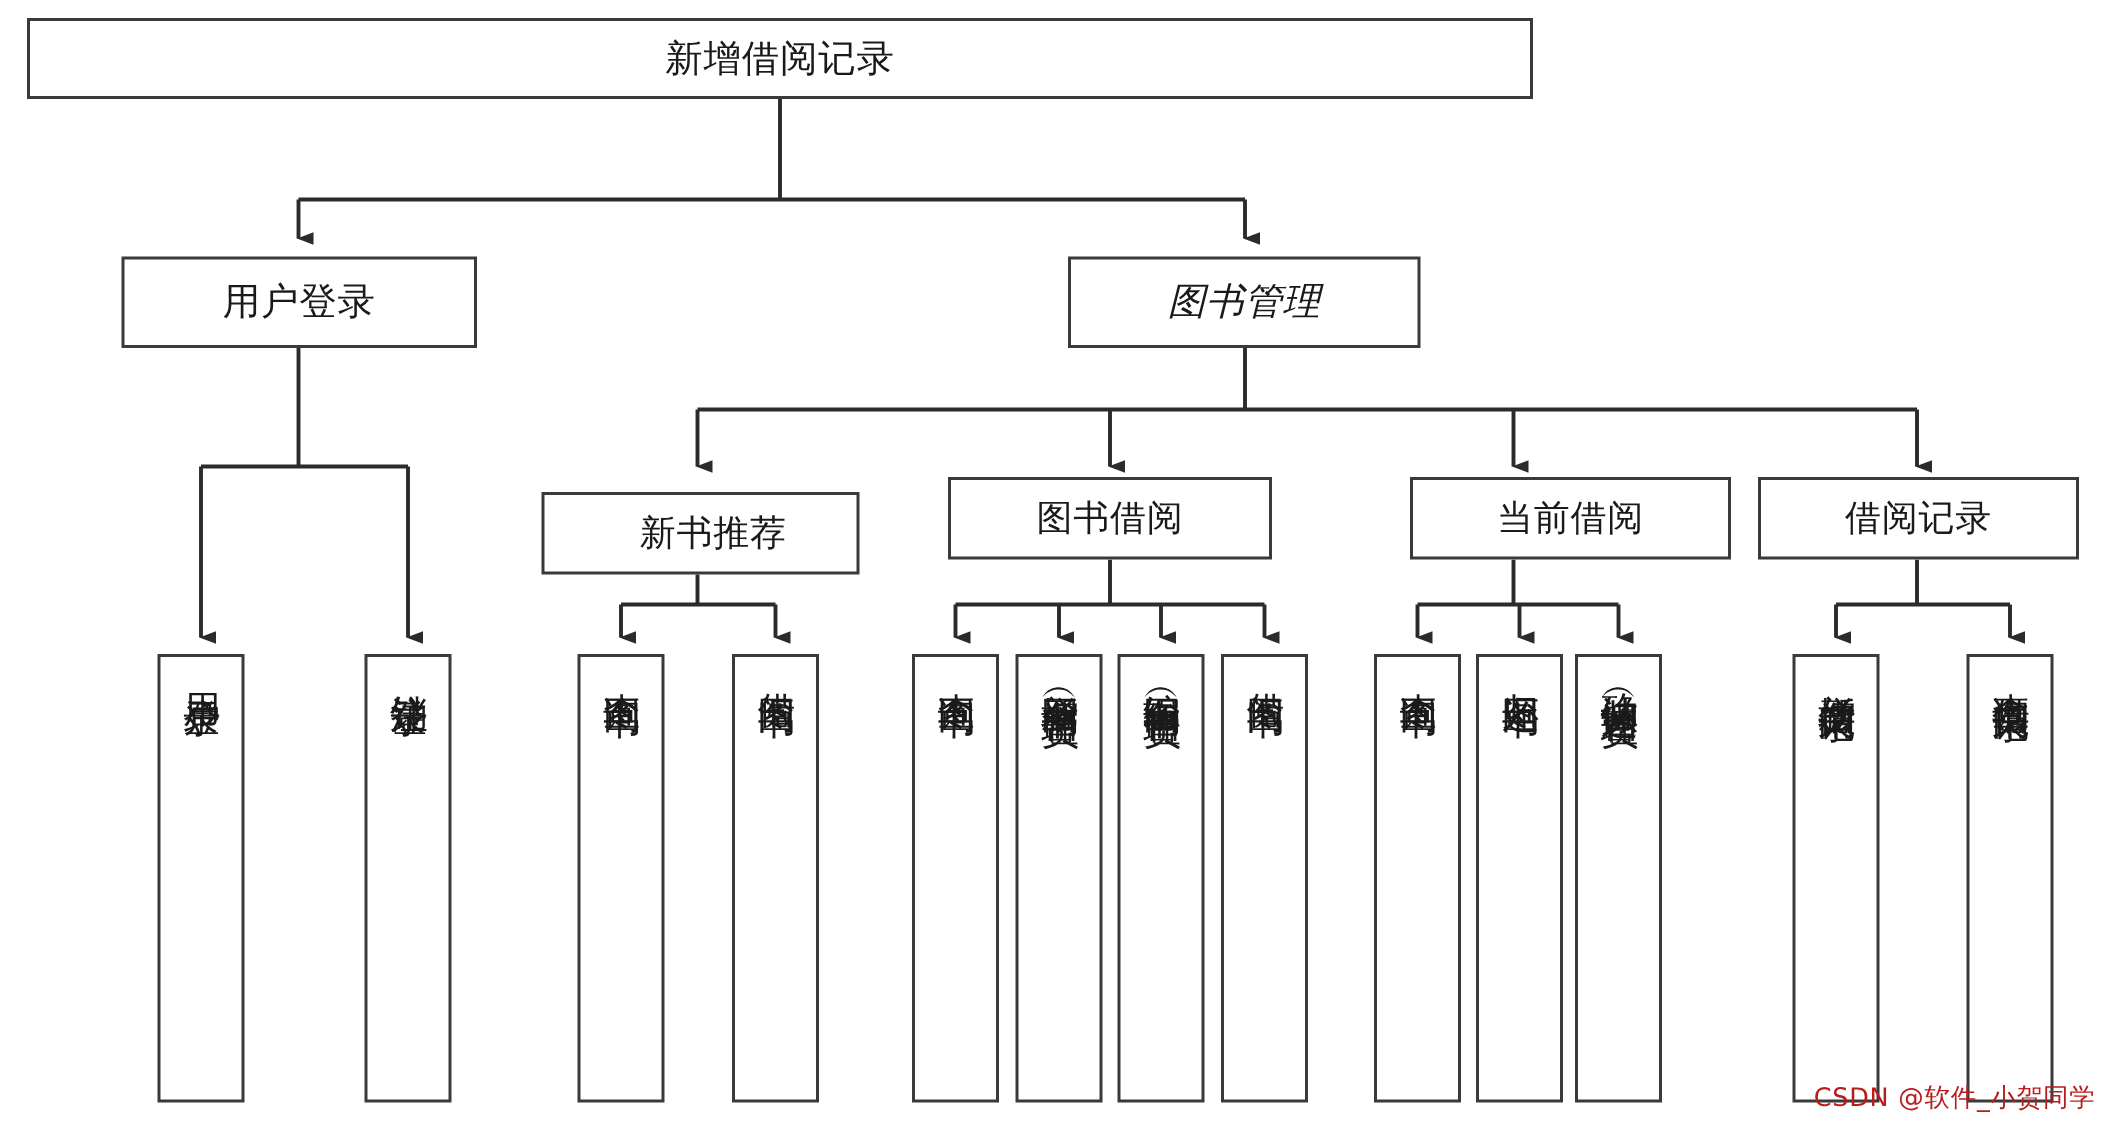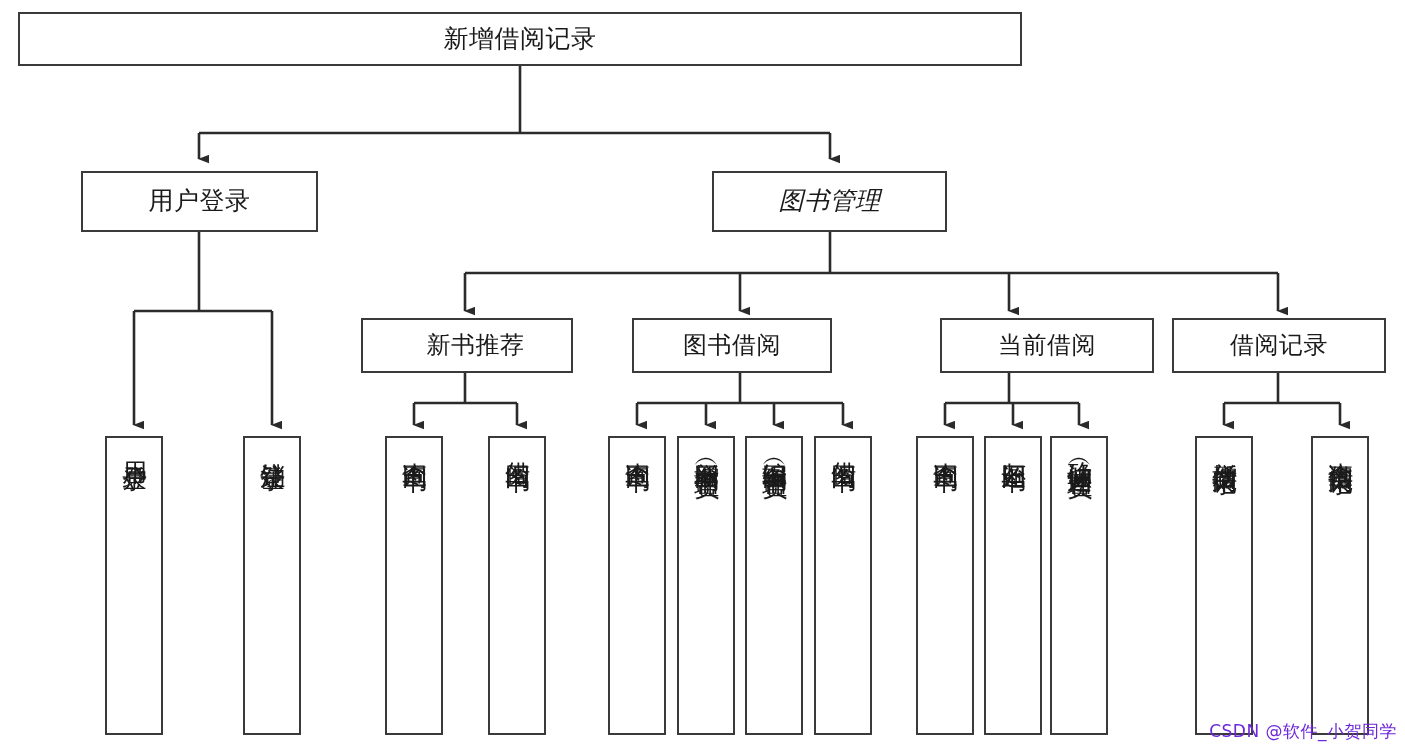--- a/index.html
+++ b/index.html
@@ -56,21 +56,21 @@
     top: 0;
     width: 1405px;
     height: 747px;
     pointer-events: none;
   }
   .watermark {
     position: absolute;
     right: 8px;
     bottom: 4px;
     font-size: 17px;
-    color: #6d28d9;
+    color: #b91c1c;
     white-space: nowrap;
     letter-spacing: 0.5px;
   }
 </style>
 </head>
 <body>
 
 <div id="diagram-root">
 
   <svg class="connectors" viewBox="0 0 1405 747" xmlns="http://www.w3.org/2000/svg">
@@ -129,24 +129,24 @@
     <span class="node-label">新增借阅记录</span>
   </div>
 
   <div class="node-box level1" style="left:81px; top:171px; width:237px; height:61px;">
     <span class="node-label">用户登录</span>
   </div>
   <div class="node-box level1" style="left:712px; top:171px; width:235px; height:61px;font-style:italic;">
     <span class="node-label">图书管理</span>
   </div>
 
-  <div class="node-box level2" style="left:361px; top:318px; width:212px; height:55px;padding-left:17px;">
+  <div class="node-box level2" style="left:361px; top:328px; width:212px; height:55px;padding-left:17px;">
     <span class="node-label">新书推荐</span>
   </div>
-  <div class="node-box level2" style="left:632px; top:318px; width:200px; height:55px;">
+  <div class="node-box level2" style="left:632px; top:318px; width:216px; height:55px;">
     <span class="node-label">图书借阅</span>
   </div>
   <div class="node-box level2" style="left:902px; top:318px; width:214px; height:55px;margin-left:38px;">
     <span class="node-label">当前借阅</span>
   </div>
   <div class="node-box level2" style="left:1172px; top:318px; width:214px; height:55px;">
     <span class="node-label">借阅记录</span>
   </div>
 
   <div class="node-box vertical" style="left:105px; top:436px; width:58px; height:299px;">

